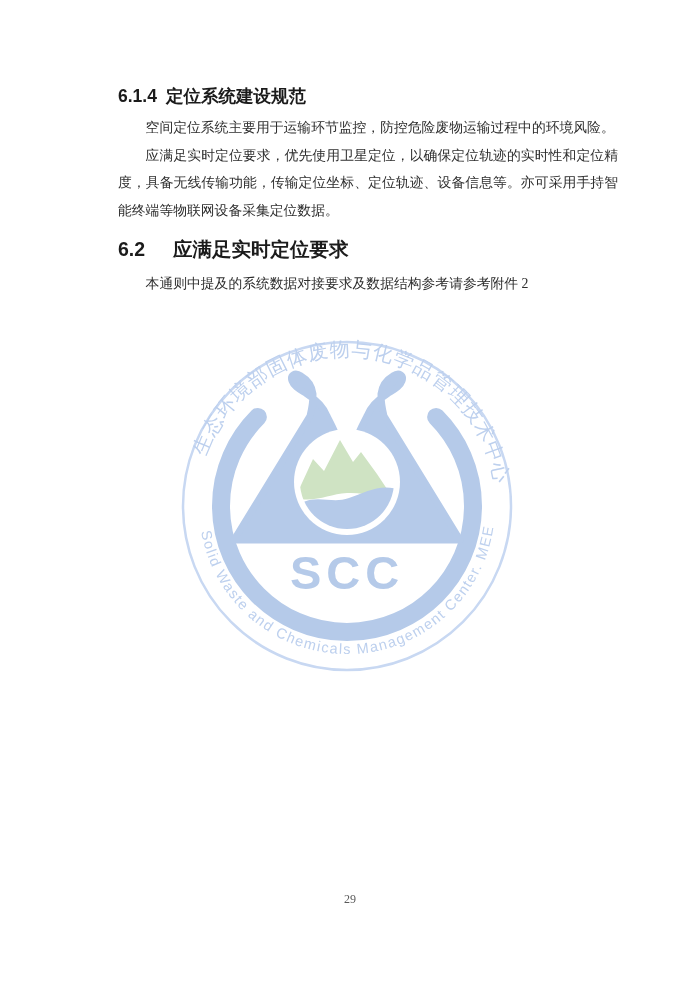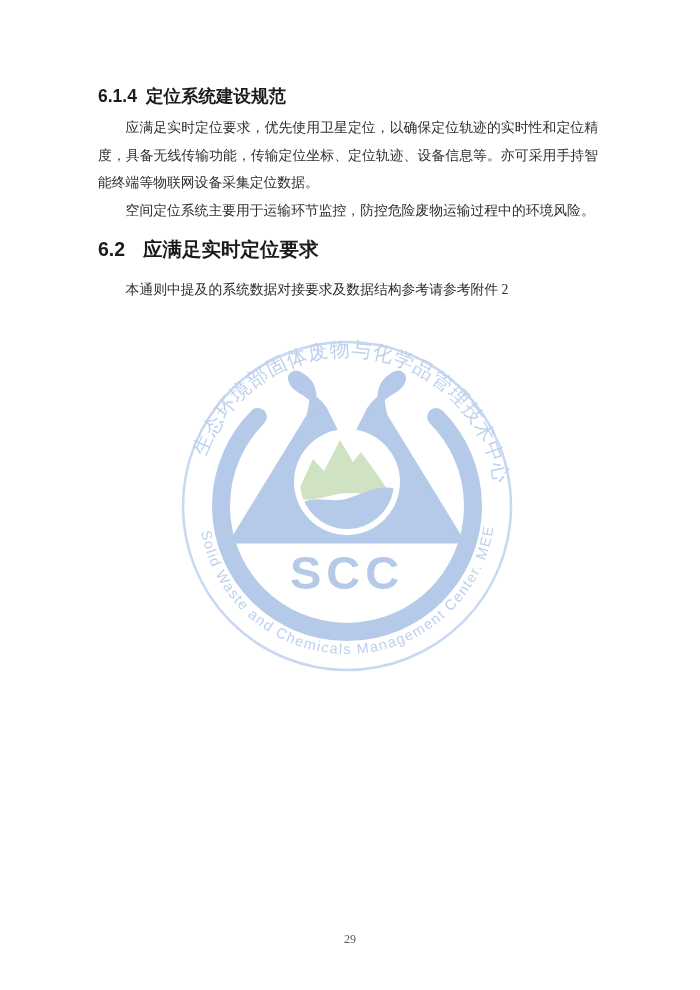--- a/index.html
+++ b/index.html
@@ -37,49 +37,49 @@
   .wm-scc {
     font-family: "Liberation Sans", "DejaVu Sans", sans-serif;
     font-size: 47px;
     font-weight: 700;
     letter-spacing: 5px;
     fill: #b5cae9;
   }
   
   .content {
     position: absolute;
-    left: 98px;
+    left: 118px;
     top: 84px;
     width: 500px;
     z-index: 2;
     color: #2d2d2d;
   }
   .sec-heading {
     font-family: "Liberation Sans", "DejaVu Sans", sans-serif;
     font-weight: 700;
     color: #1b1b1b;
   }
   .h-lvl3 { font-size: 17.5px; line-height: 24px; margin: 0 0 6px 0; }
   .h-lvl2 { font-size: 19.5px; line-height: 26px; margin: 12px 0 4px 0; }
   .h-lvl3 .num { margin-right: 9px; }
-  .h-lvl2 .num { margin-right: 18px; }
+  .h-lvl2 .num { margin-right: 28px; }
   p.body-para {
     font-size: 13.8px;
     line-height: 27.6px;
     text-align: justify;
     text-indent: 2em;
     margin: 0;
   }
-  p.note-para { margin-top: 14px; }
+  p.note-para { margin-top: 8px; }
   
   .footer {
     position: absolute;
     left: 0;
     right: 0;
-    top: 932px;
+    top: 892px;
     text-align: center;
     font-size: 12px;
     color: #595959;
     z-index: 2;
     font-family: "Liberation Serif", "DejaVu Serif", serif;
   }
 </style>
 </head>
 <body>
 
@@ -132,23 +132,23 @@
 
     <text class="wm-scc" x="170" y="253" text-anchor="middle">SCC</text>
   </svg>
 
   <div class="content">
 
     <div class="sec-heading h-lvl3">
       <span class="num">6.1.4</span><span>定位系统建设规范</span>
     </div>
 
+    <p class="body-para">空间定位系统主要用于运输环节监控，防控危险废物运输过程中的环境风险。</p>
+
     <p class="body-para">应满足实时定位要求，优先使用卫星定位，以确保定位轨迹的实时性和定位精度，具备无线传输功能，传输定位坐标、定位轨迹、设备信息等。亦可采用手持智能终端等物联网设备采集定位数据。</p>
-
-    <p class="body-para">空间定位系统主要用于运输环节监控，防控危险废物运输过程中的环境风险。</p>
 
     <div class="sec-heading h-lvl2">
       <span class="num">6.2</span><span>应满足实时定位要求</span>
     </div>
 
 
     <p class="body-para note-para">本通则中提及的系统数据对接要求及数据结构参考请参考附件 2</p>
 
   </div>
 

